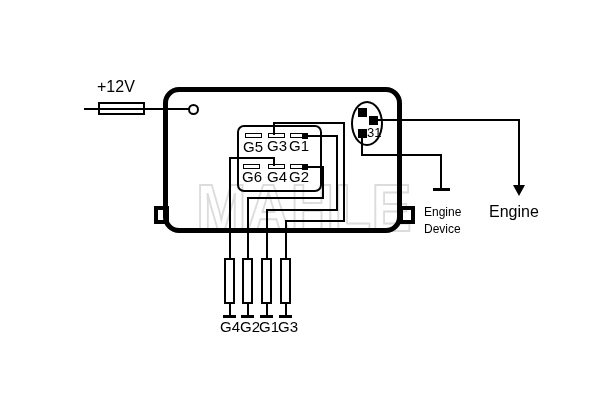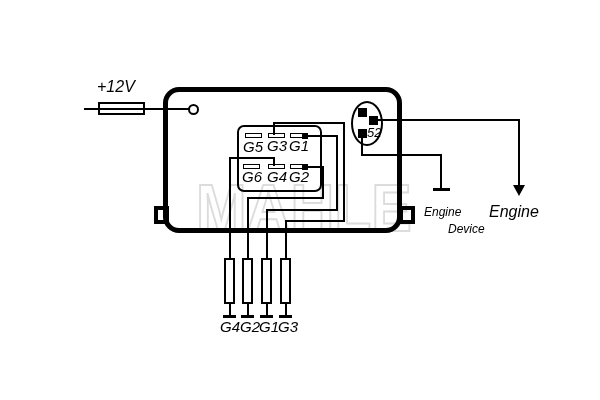--- a/index.html
+++ b/index.html
@@ -3,21 +3,21 @@
 <meta charset="utf-8">
 <style>
   html,body{margin:0;padding:0;background:#fff;}
   #stage{
     position:relative;width:600px;height:400px;overflow:hidden;
     background:var(--bg,#fff);
     font-family:"Liberation Sans",sans-serif;
   }
   .w{position:absolute;background:var(--line,#000);}
   .outline{position:absolute;border:2px solid var(--line,#000);background:transparent;box-sizing:border-box;}
-  .label{position:absolute;line-height:1;color:var(--line,#000);white-space:nowrap;font-size:15px;font-style:italic;}
+  .label{position:absolute;line-height:1;color:var(--line,#000);white-space:nowrap;font-size:15px;}
   .arrow-down{position:absolute;width:0;height:0;border-left:6px solid transparent;border-right:6px solid transparent;border-top:11px solid var(--line,#000);}
   .watermark{
     position:absolute;left:196px;top:175px;
     font-weight:bold;font-size:66px;line-height:1;letter-spacing:0;
     color:#fff;-webkit-text-stroke:2px var(--wm,#dcdcdc);
     transform:scaleX(.92);transform-origin:0 0;
     user-select:none;
   }
 </style>
 </head>
@@ -70,34 +70,34 @@
   <div class="w" style="left:247px;top:197px;width:2px;height:62px;"></div>
 
   <div class="w" style="left:273px;top:157px;width:2px;height:9px;"></div>
   <div class="w" style="left:229px;top:157px;width:46px;height:2px;"></div>
   <div class="w" style="left:229px;top:157px;width:2px;height:102px;"></div>
 
   <div class="outline" style="left:351px;top:101px;width:32px;height:45px;border-radius:50%;"></div>
   <div class="w" style="left:358px;top:108px;width:9px;height:9px;"></div>
   <div class="w" style="left:369px;top:116px;width:9px;height:9px;"></div>
   <div class="w" style="left:358px;top:129px;width:9px;height:9px;"></div>
-  <div class="label" style="left:367px;top:126px;font-size:13px;">52</div>
+  <div class="label" style="left:367px;top:126px;font-size:13px;">31</div>
 
   <div class="w" style="left:377px;top:119px;width:143px;height:2px;"></div>
   <div class="w" style="left:518px;top:119px;width:2px;height:68px;"></div>
   <div class="arrow-down" style="left:513px;top:185px;"></div>
   <div class="label" style="left:489px;top:204px;font-size:16px;">Engine</div>
 
   <div class="w" style="left:361px;top:137px;width:2px;height:19px;"></div>
   <div class="w" style="left:361px;top:154px;width:81px;height:2px;"></div>
   <div class="w" style="left:440px;top:154px;width:2px;height:35px;"></div>
   <div class="w" style="left:433px;top:188px;width:17px;height:3px;"></div>
   <div class="label" style="left:424px;top:204px;font-size:12px;line-height:17px;">
     <span style="display:block;">Engine</span>
-    <span style="display:block;margin-left:24px;">Device</span>
+    <span style="display:block;">Device</span>
   </div>
 
   <div class="outline" style="left:224px;top:258px;width:11px;height:46px;"></div>
   <div class="outline" style="left:242px;top:258px;width:11px;height:46px;"></div>
   <div class="outline" style="left:261px;top:258px;width:11px;height:46px;"></div>
   <div class="outline" style="left:280px;top:258px;width:11px;height:46px;"></div>
 
   <div class="w" style="left:229px;top:303px;width:2px;height:13px;"></div>
   <div class="w" style="left:247px;top:303px;width:2px;height:13px;"></div>
   <div class="w" style="left:266px;top:303px;width:2px;height:13px;"></div>

